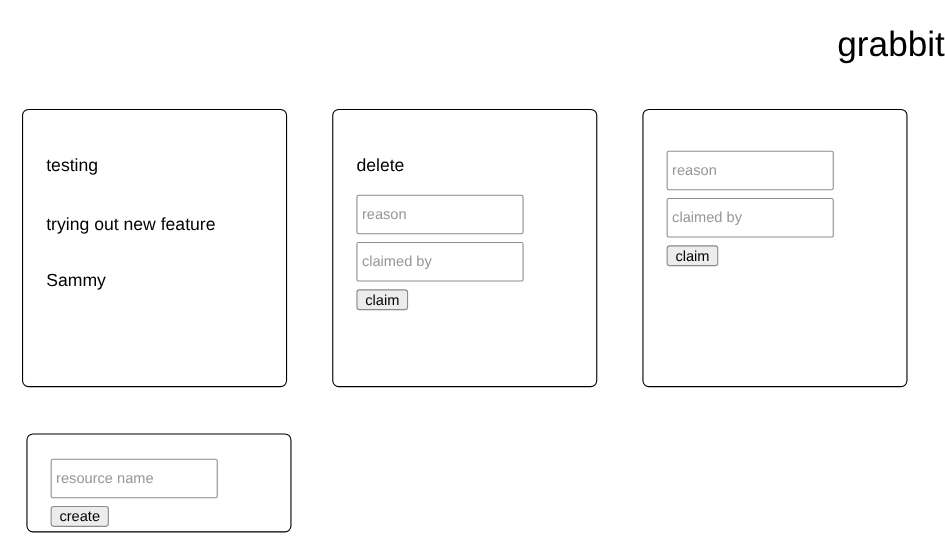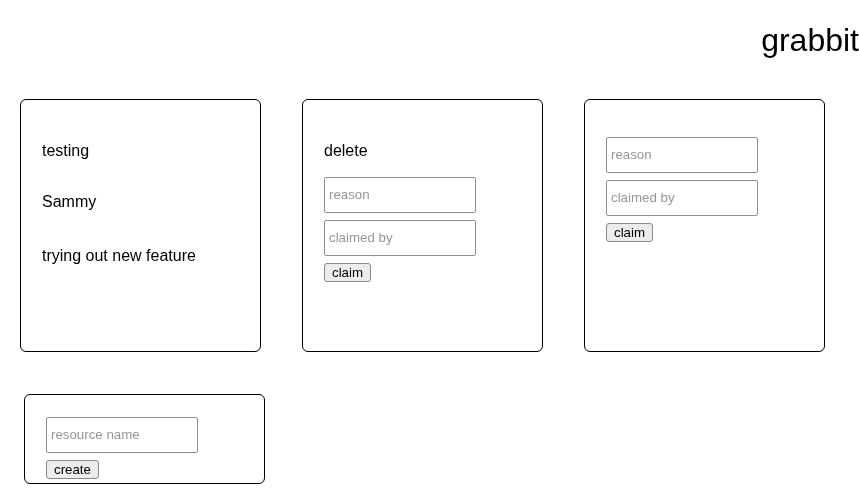--- a/index.html
+++ b/index.html
@@ -86,22 +86,22 @@
 </style>
 </head>
 <body>
 
 <h1 class="page-title">grabbit</h1>
 
 <div class="row">
 
   <div class="card resource-card">
     <p class="card-title">testing</p>
+    <p class="card-text reason">trying out new feature</p>
     <p class="card-text claimer">Sammy</p>
-    <p class="card-text reason">trying out new feature</p>
   </div>
 
   <div class="card resource-card">
     <p class="card-title">delete</p>
     <div class="claim-form">
       <input class="text-input reason-field" type="text" placeholder="reason" style="">
       <input class="text-input claimer-field" type="text" placeholder="claimed by" style="">
       <button class="btn claim-btn">claim</button>
     </div>
   </div>

